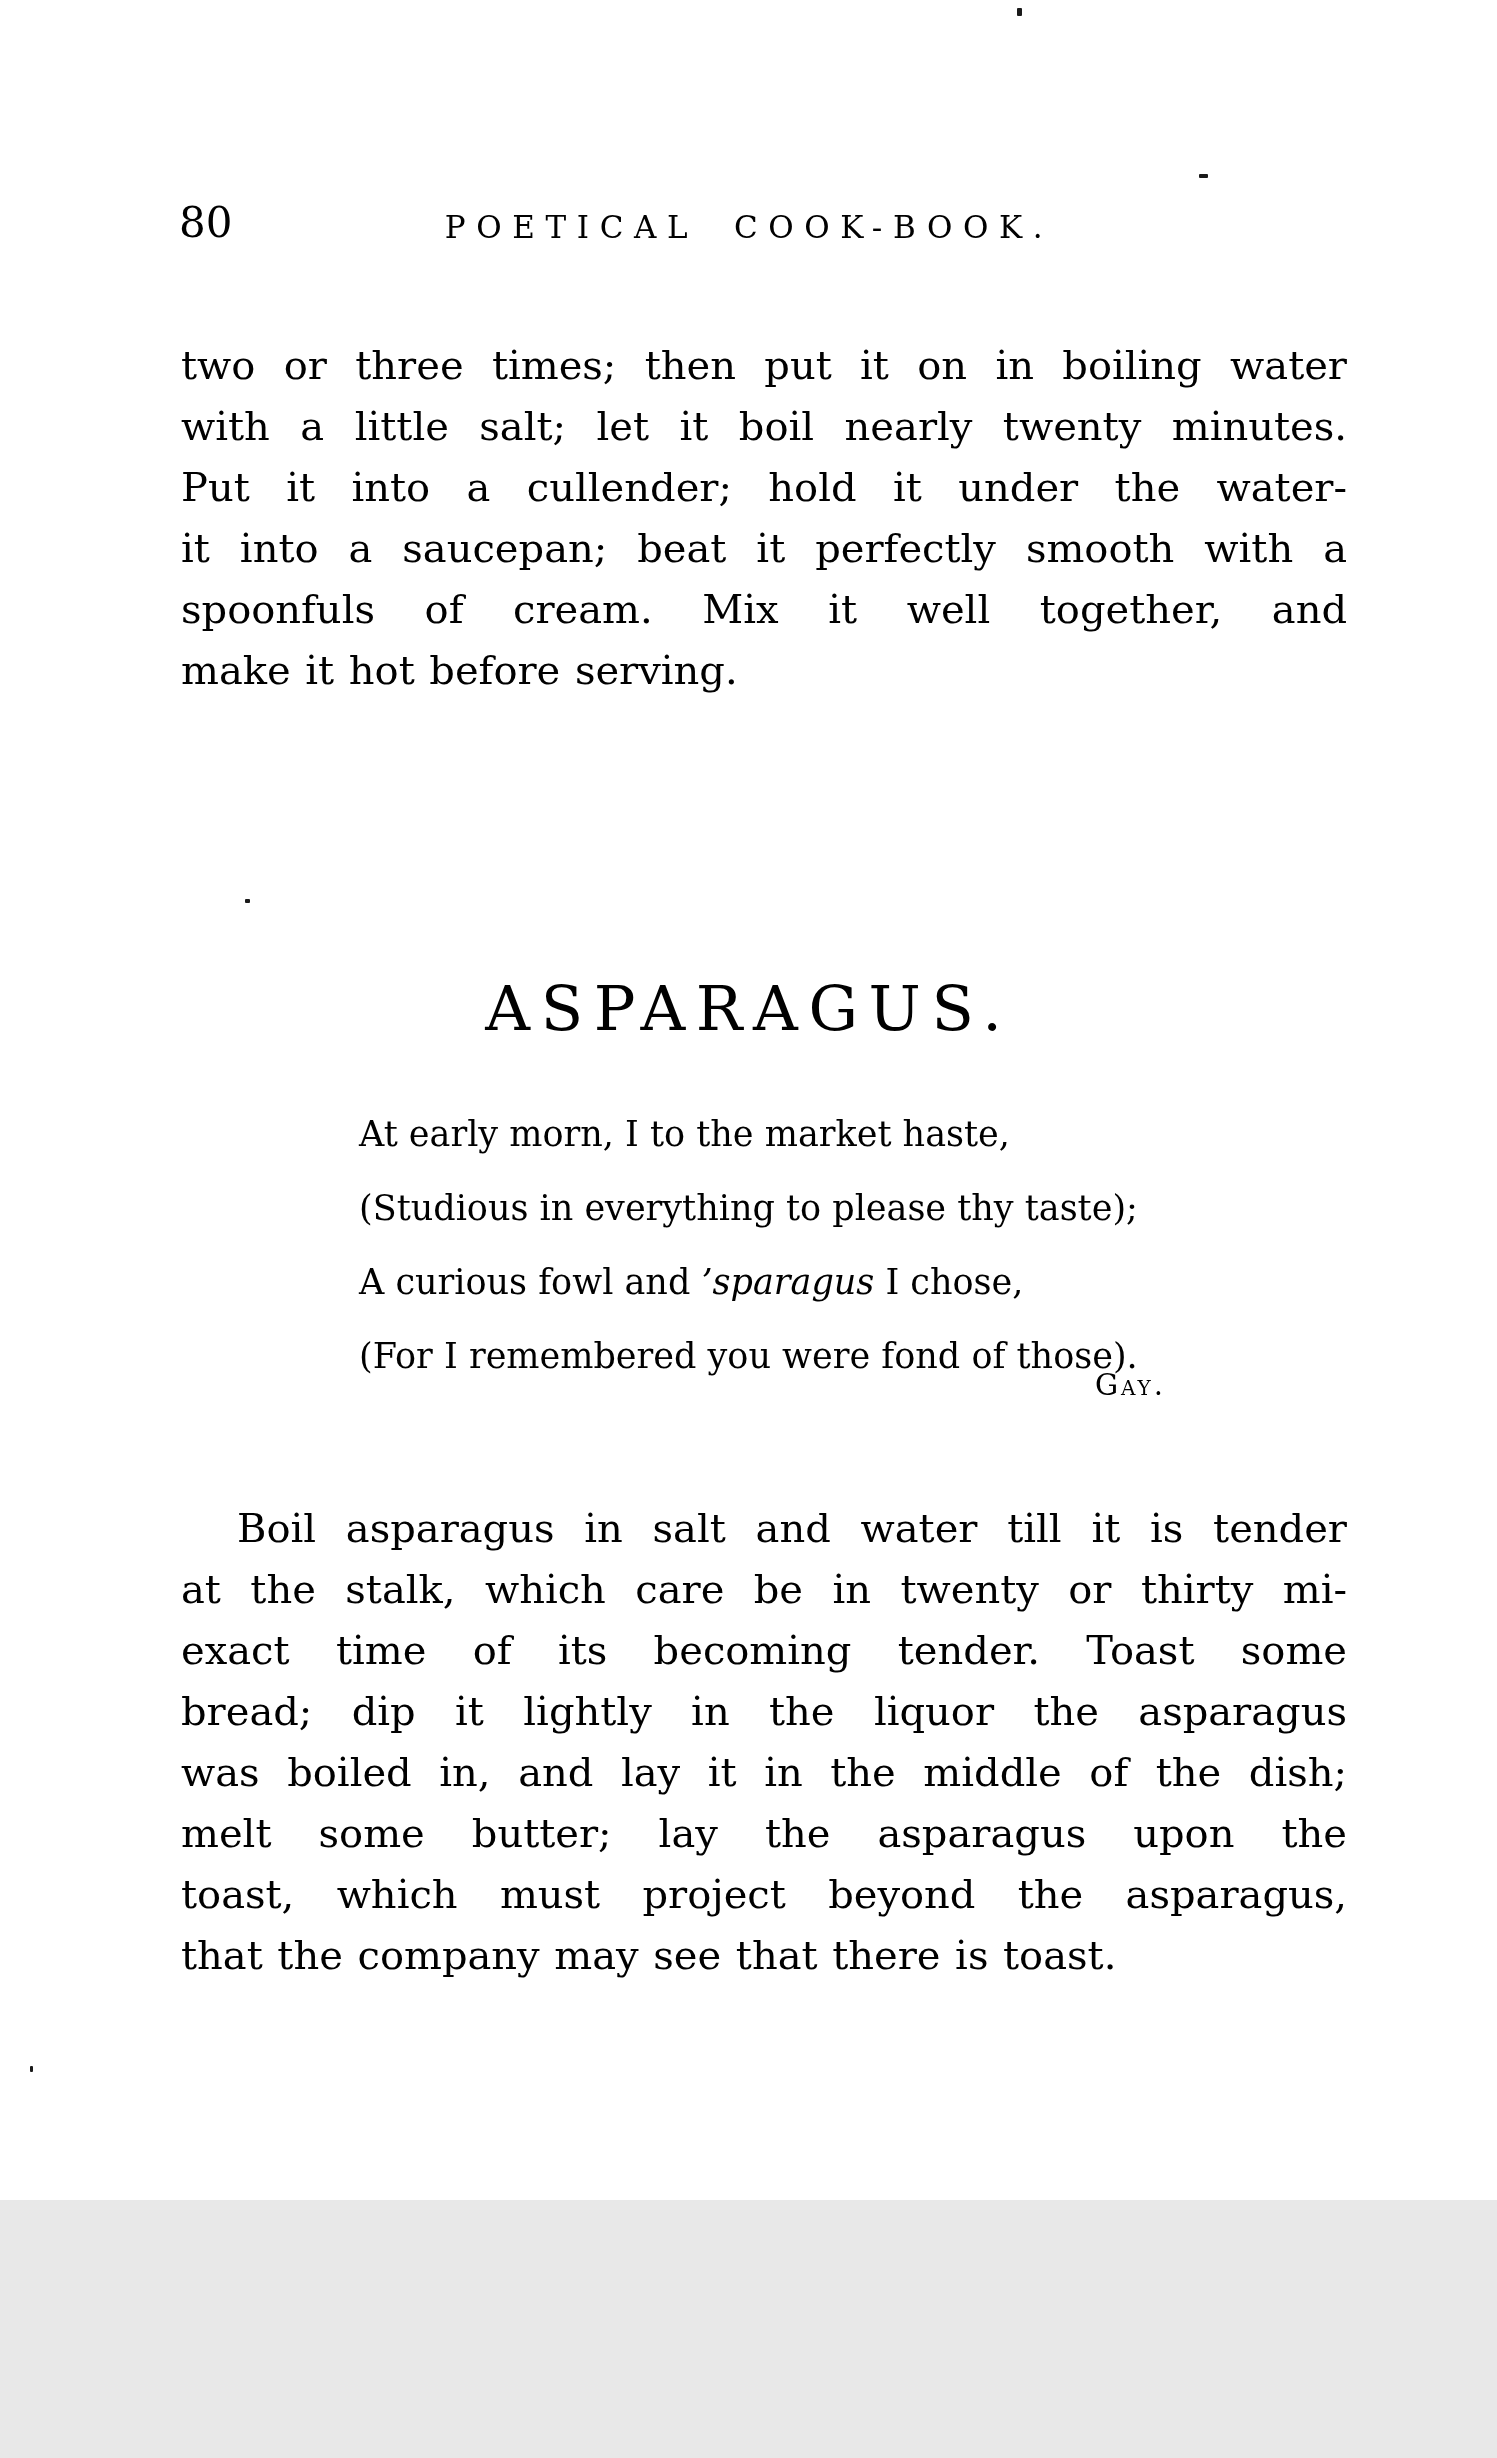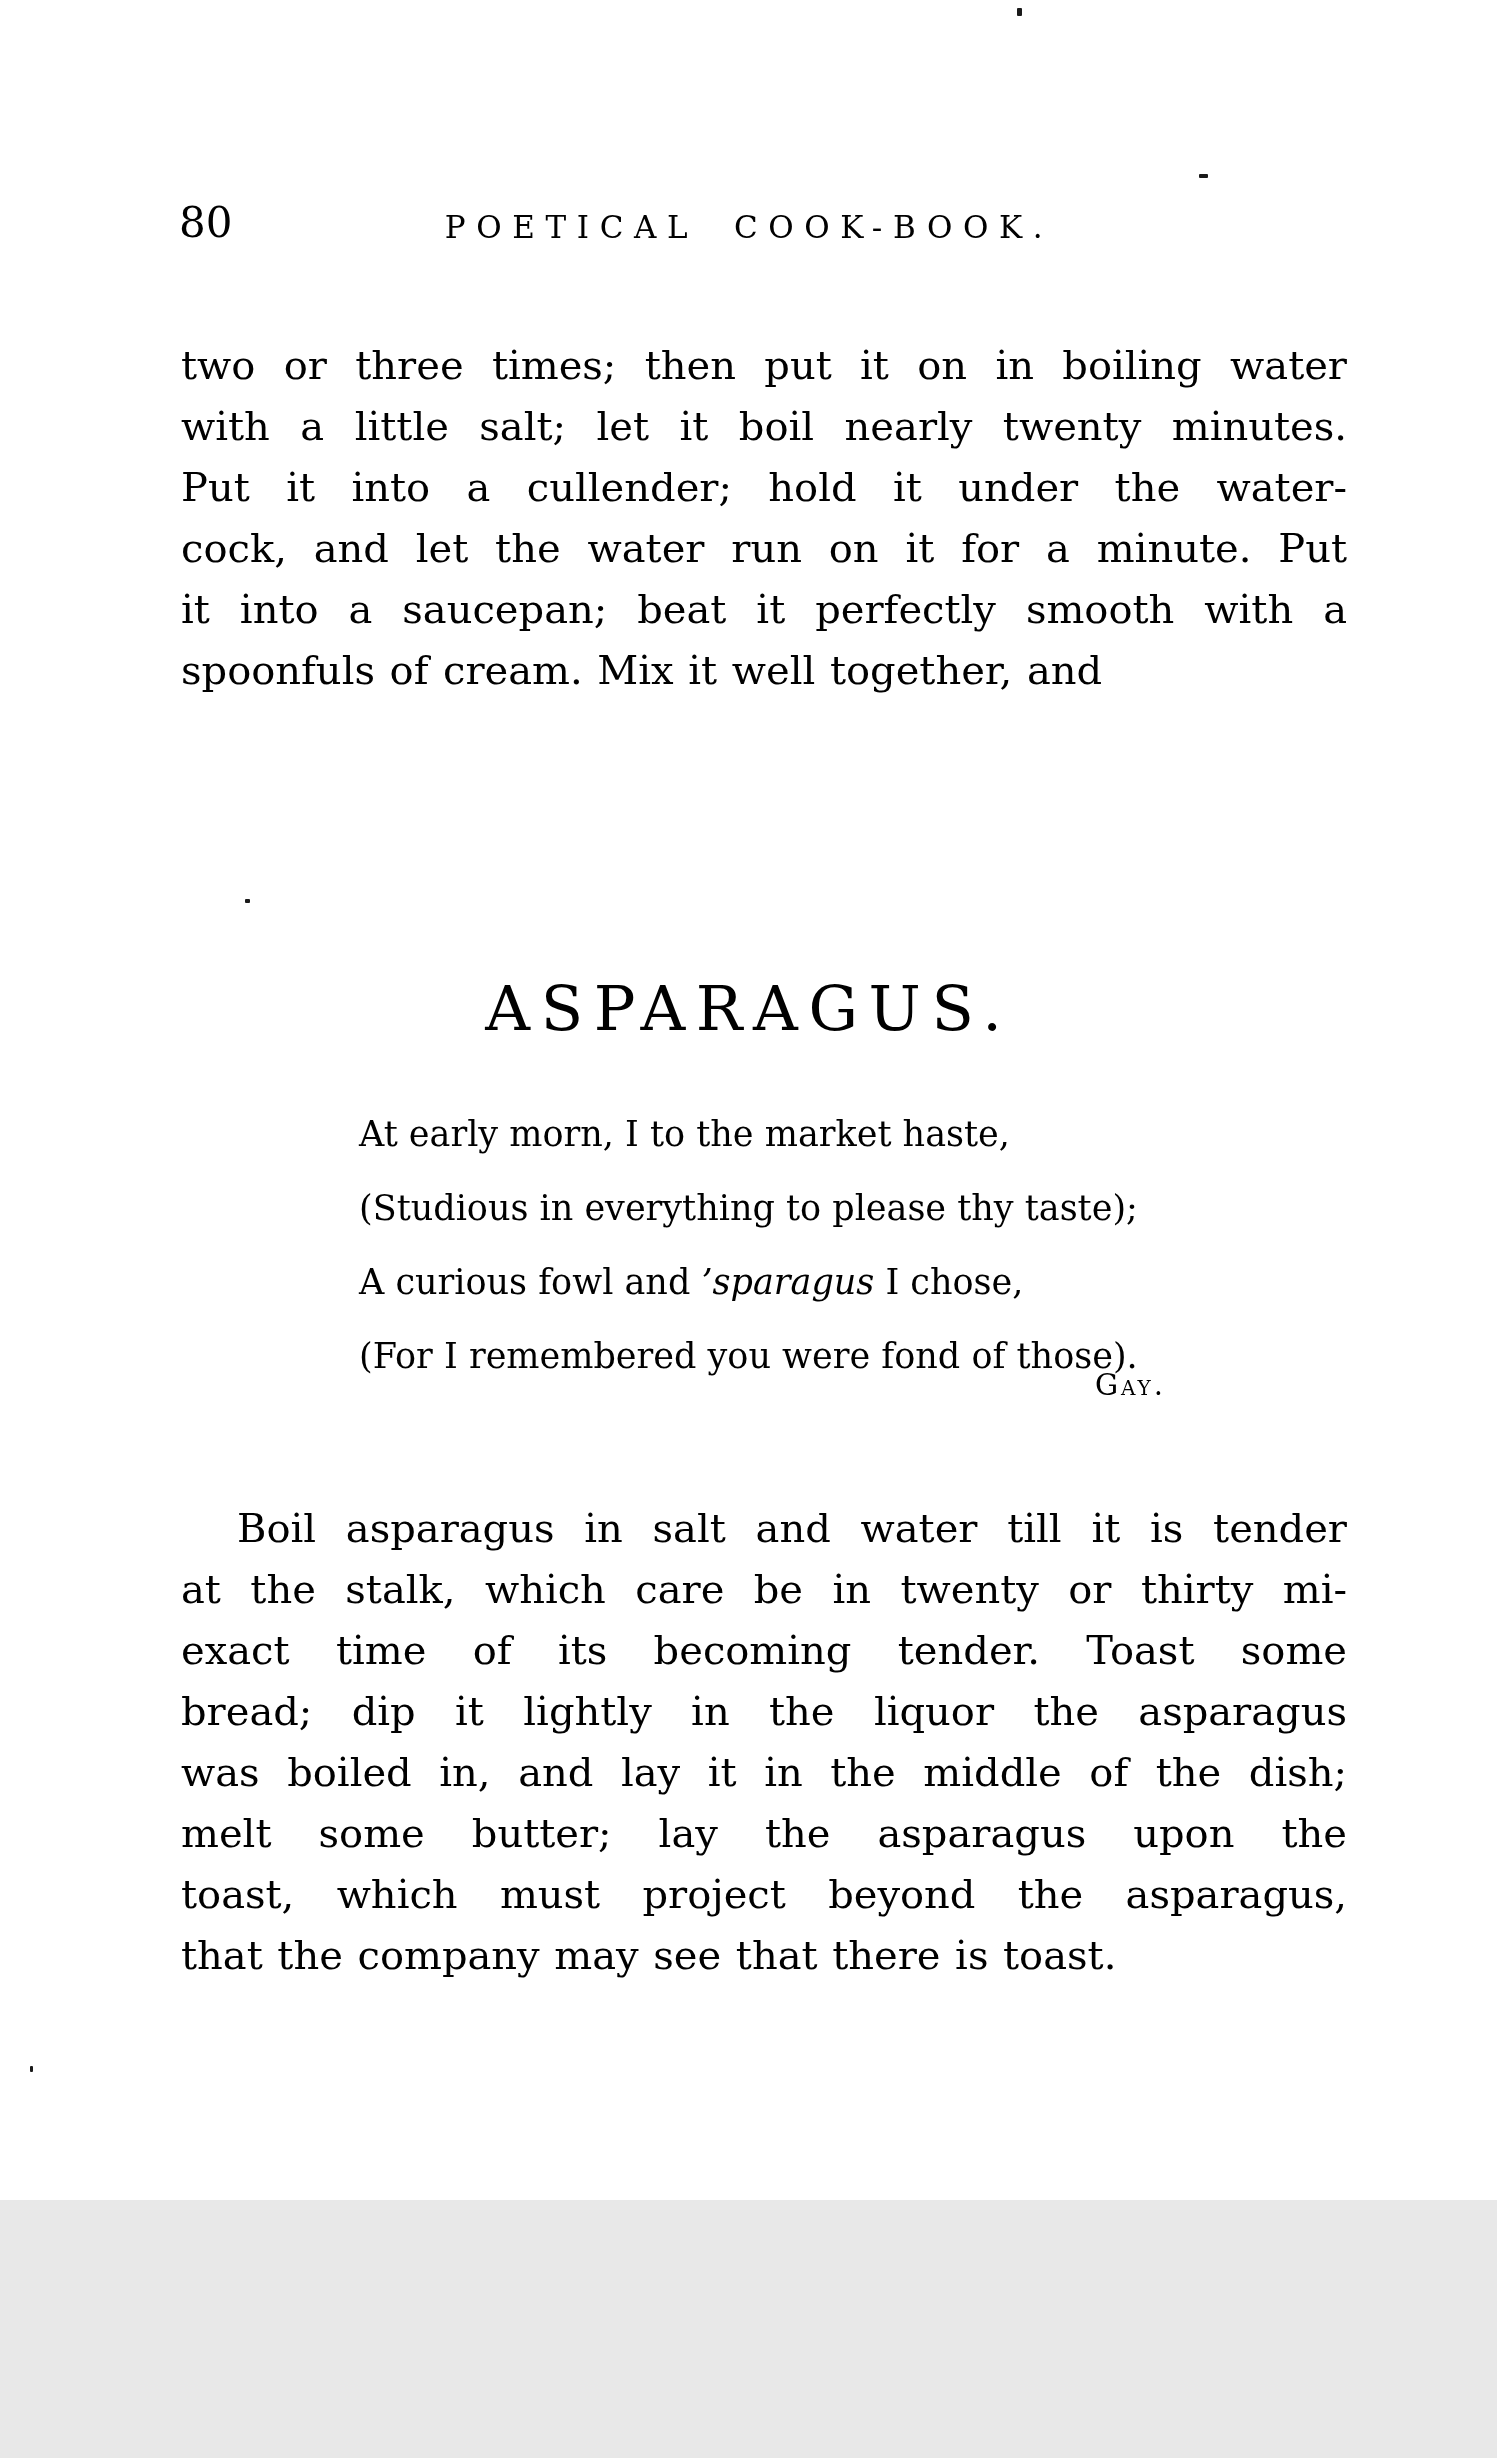--- a/index.html
+++ b/index.html
@@ -63,23 +63,23 @@
 <div class="page">
 
   <span class="pagenum">80</span>
 
   <div class="running-title">POETICAL COOK-BOOK.</div>
 
   <div class="para para1">
       <div class="jline">two or three times; then put it on in boiling water</div>
       <div class="jline">with a little salt; let it boil nearly twenty minutes.</div>
       <div class="jline">Put it into a cullender; hold it under the water-</div>
-      <div class="jline">cock, and let the water run on it for a minute.  Put</div>
       <div class="jline">it into a saucepan; beat it perfectly smooth with a</div>
       <div class="jline">spoonfuls of cream.  Mix it well together, and</div>
+      <div class="jline">make it hot before serving.</div>
     </div>
 
   <div class="section-title">ASPARAGUS.</div>
 
   <div class="poem">
     <div class="poem-line">At early morn, I to the market haste,</div>
     <div class="poem-line">(Studious in everything to please thy taste);</div>
     <div class="poem-line"><span>A curious fowl and </span><span class="it">’sparagus</span><span> I chose,</span></div>
     <div class="poem-line">(For I remembered you were fond of those).</div>
   </div>

